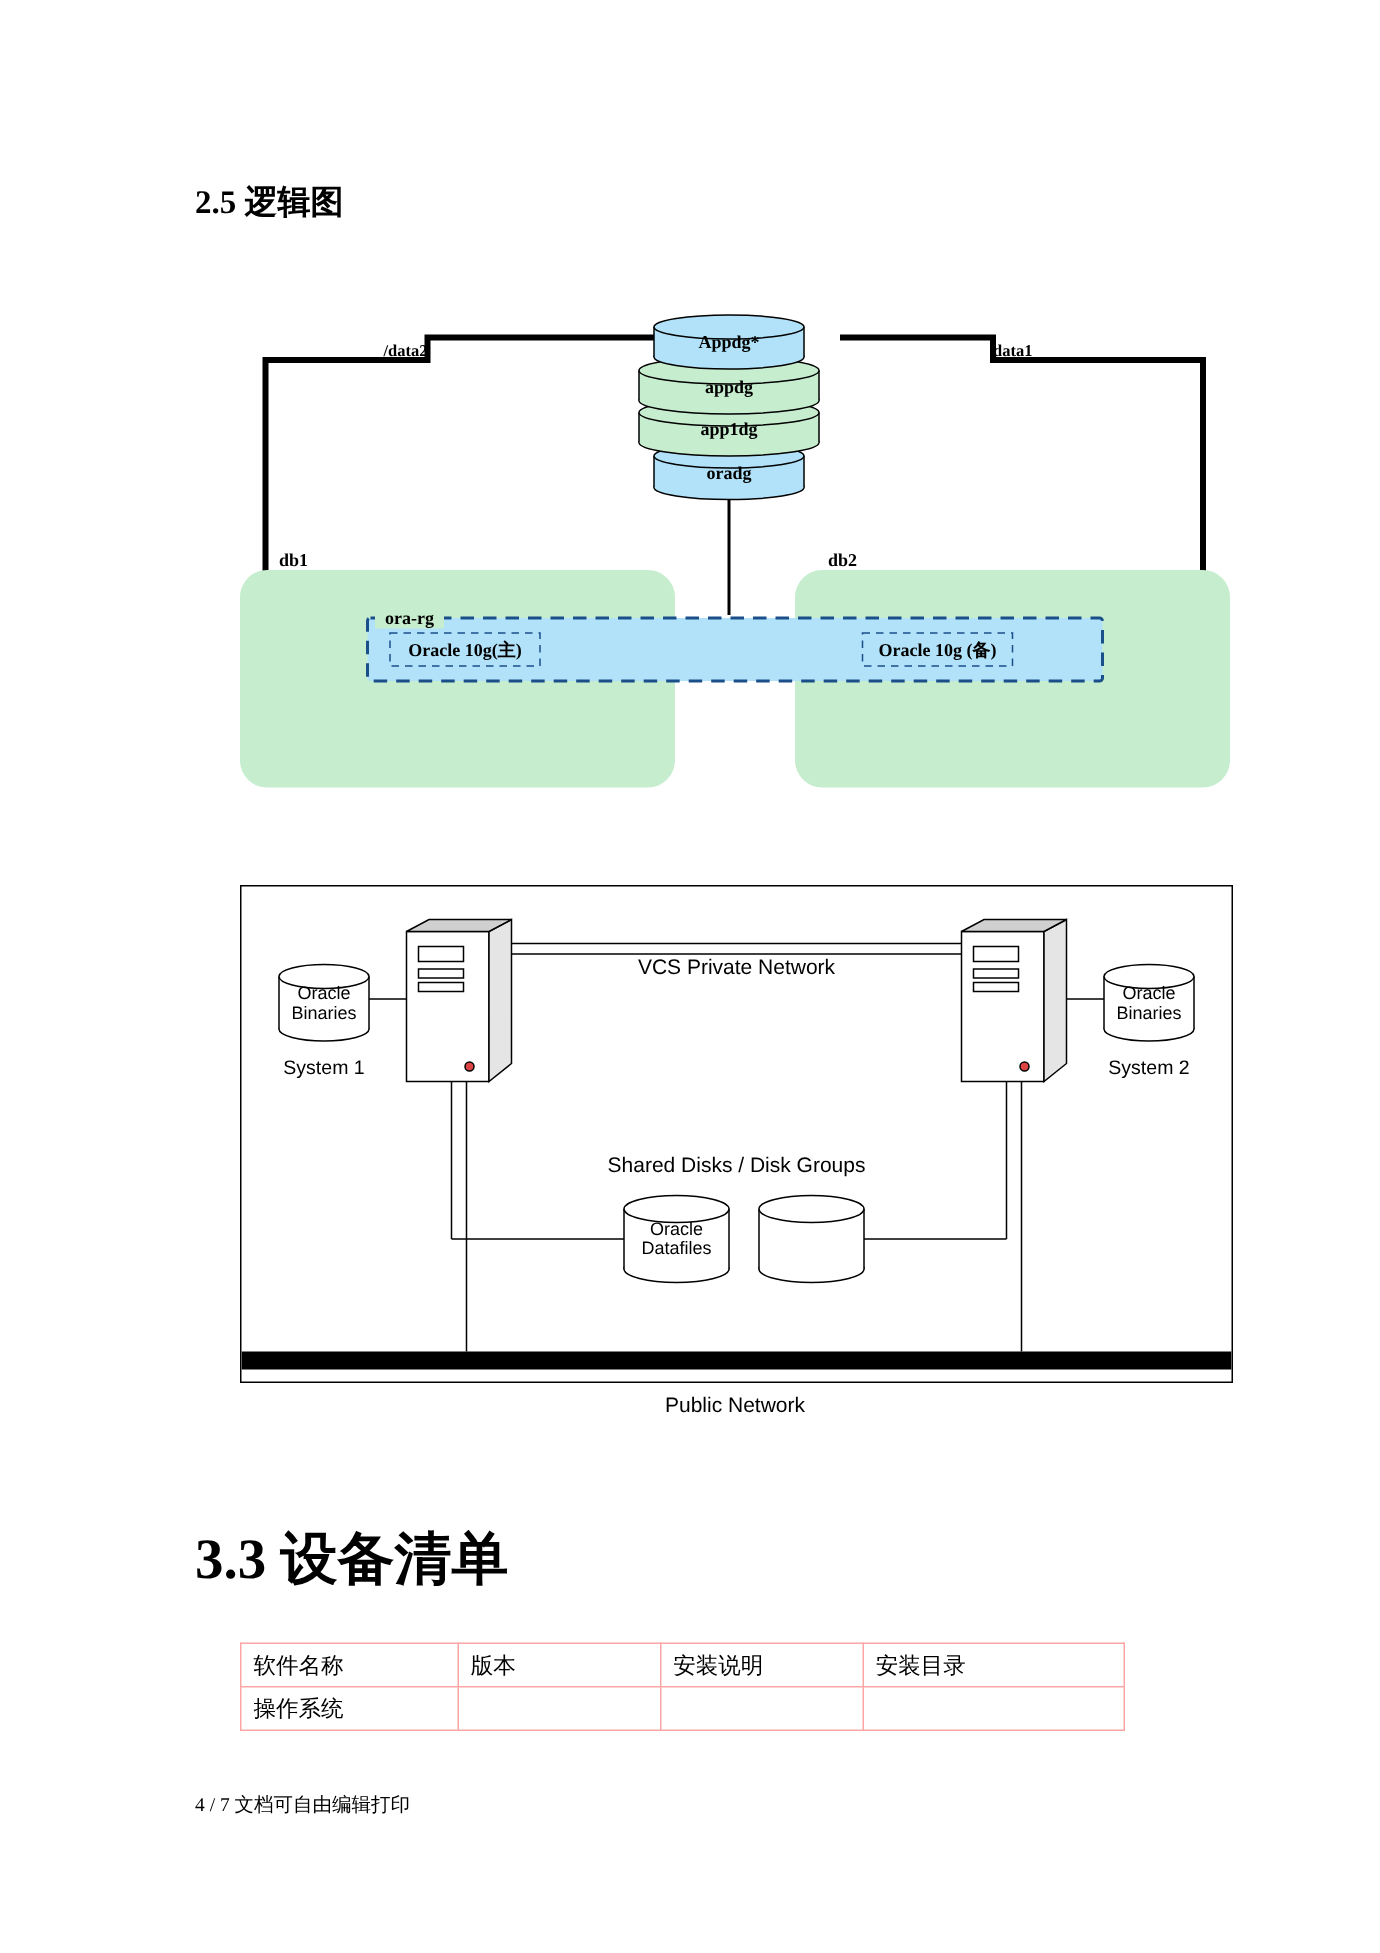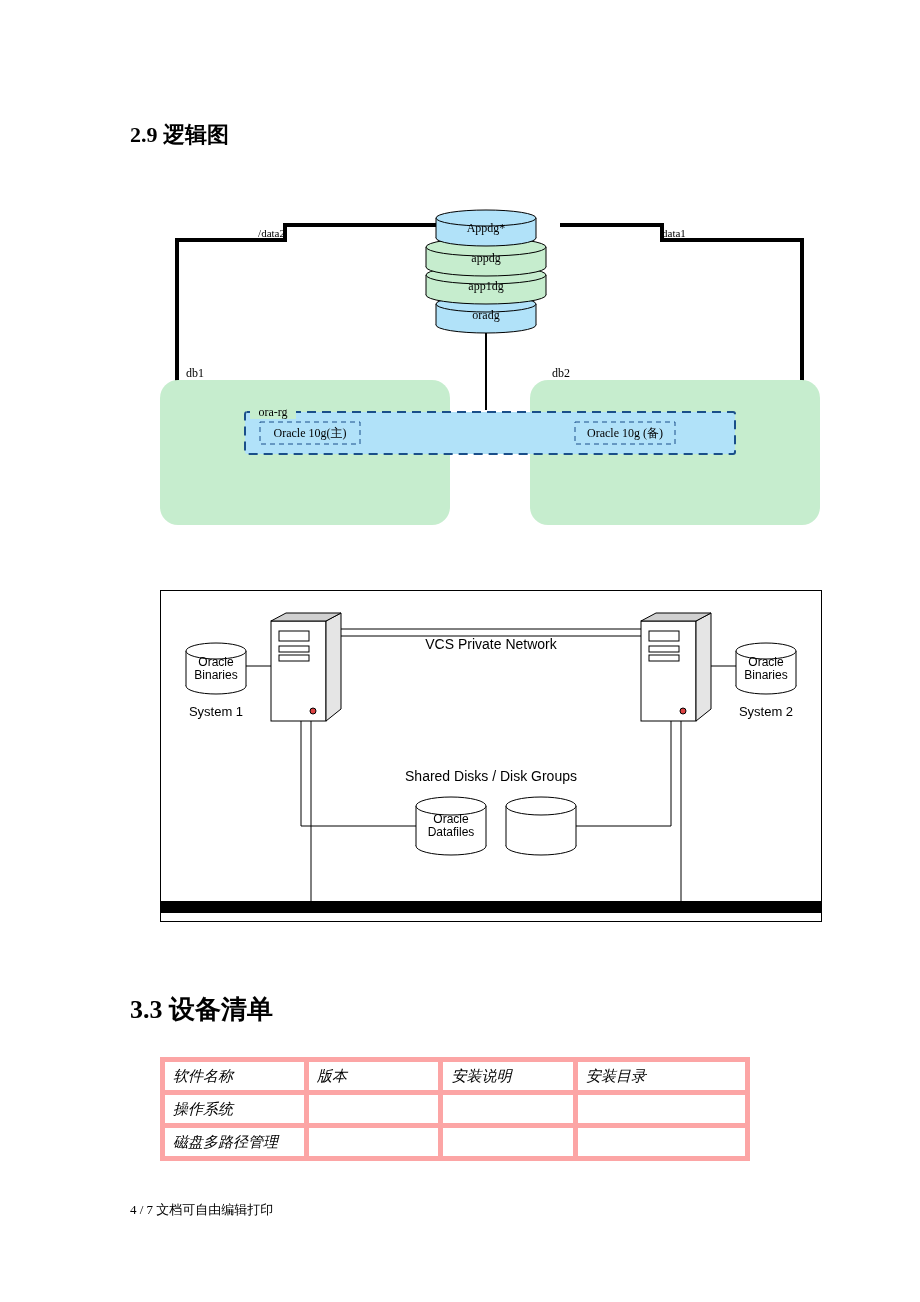--- a/index.html
+++ b/index.html
@@ -11,29 +11,30 @@
   }
   .page {
     padding: 100px 130px 40px 130px;
   }
   .h2 {
     font-size: 22px;
     font-weight: bold;
     margin: 20px 0 30px 0;
   }
   .h1 {
-    font-size: 26px;
+    font-size: 38px;
     font-weight: bold;
     margin: 70px 0 30px 0;
   }
   .diagram {
     position: relative;
     width: 660px;
     height: 350px;
     margin-left: 30px;
+    font-weight: bold;
   }
   .diagram svg { position: absolute; top: 0; left: 0; }
   .cyl-label, .small-label {
     font-family: serif;
     font-size: 12px;
     text-anchor: middle;
   }
   .diagram2 {
     width: 660px;
     height: 330px;
@@ -48,41 +49,40 @@
     font-size: 14px;
     font-family: Arial, sans-serif;
   }
   table.software {
     border-collapse: collapse;
     width: 590px;
     margin-left: 30px;
     font-size: 15px;
   }
   table.software td {
-    border: 5px solid #fca5a5;
+    border: 1px solid #fca5a5;
     padding: 4px 8px;
     height: 20px;
-    font-style: italic;
   }
   table.software td.c1 { width: 130px; }
   table.software td.c2 { width: 120px; }
   table.software td.c3 { width: 120px; }
   table.software td.c4 { width: 160px; margin-left: 32px; }
   .footer {
     text-align: left;
     font-size: 13px;
     margin-top: 40px;
   }
 </style>
 </head>
 <body>
 
 <div class="page">
 
-  <div class="h2">2.9 逻辑图</div>
+  <div class="h2">2.5 逻辑图</div>
 
   <div class="diagram">
     <svg viewBox="0 0 660 350" width="660" height="350">
 
       <path d="M 326 45 L 125 45 L 125 60 L 17 60 L 17 240" stroke="#000" stroke-width="4" fill="none"></path>
       <path d="M 400 45 L 502 45 L 502 60 L 642 60 L 642 240" stroke="#000" stroke-width="4" fill="none"></path>
       <text x="125" y="57" font-size="11" text-anchor="end">/data2</text>
       <text x="502" y="57" font-size="11" text-anchor="start">data1</text>
 
       <g>
@@ -204,42 +204,37 @@
       <line x1="140" y1="130" x2="140" y2="235" stroke="#000"></line>
       <line x1="140" y1="235" x2="255" y2="235" stroke="#000"></line>
       <line x1="510" y1="130" x2="510" y2="235" stroke="#000"></line>
       <line x1="510" y1="235" x2="415" y2="235" stroke="#000"></line>
 
       <rect x="0" y="310" width="660" height="12" fill="#000"></rect>
       <line x1="150" y1="130" x2="150" y2="310" stroke="#000"></line>
       <line x1="520" y1="130" x2="520" y2="310" stroke="#000"></line>
     </svg>
   </div>
+  <div class="pn-label" style="width:660px; margin-left:30px; margin-top:6px;">Public Network</div>
 
   <div class="h1">3.3 设备清单</div>
 
 
   <table class="software">
     <tbody>
         <tr>
       <td class="c1">软件名称</td>
       <td class="c2">版本</td>
       <td class="c3">安装说明</td>
       <td class="c4">安装目录</td>
     </tr>
     <tr>
       <td class="c1">操作系统</td>
       <td class="c2"></td>
       <td class="c3"></td>
       <td class="c4"></td>
     </tr>
-    <tr>
-      <td class="c1">磁盘多路径管理</td>
-      <td class="c2"></td>
-      <td class="c3"></td>
-      <td class="c4"></td>
-    </tr>
   </tbody>
     </table>
 
   <div class="footer">4 / 7 文档可自由编辑打印</div>
 
 </div>
 
 </body></html>

